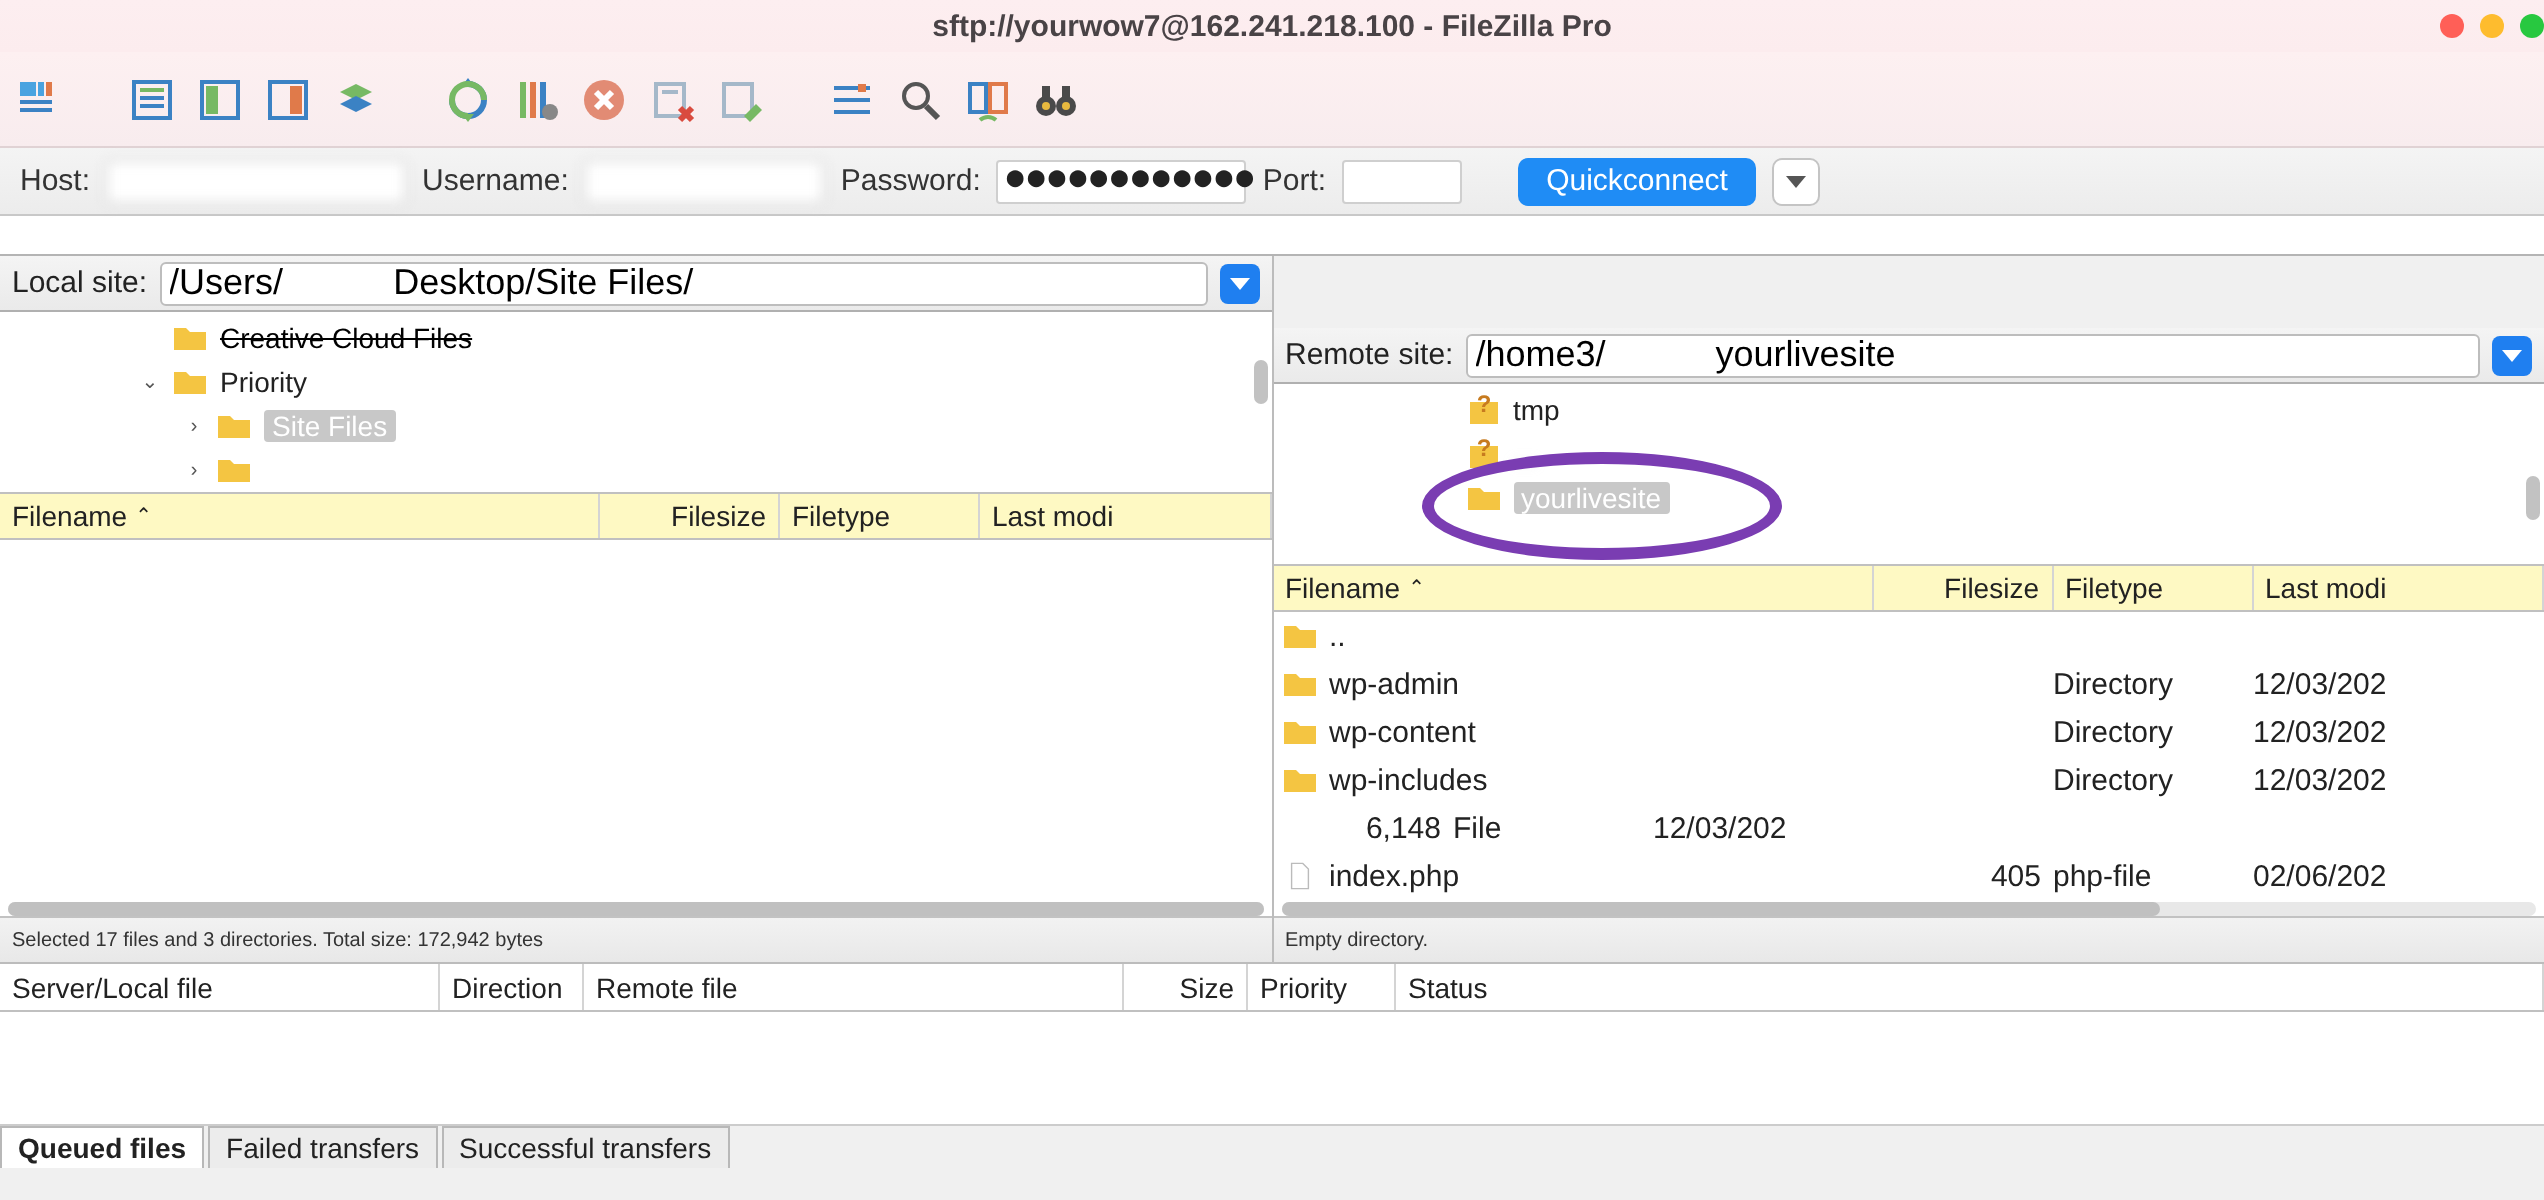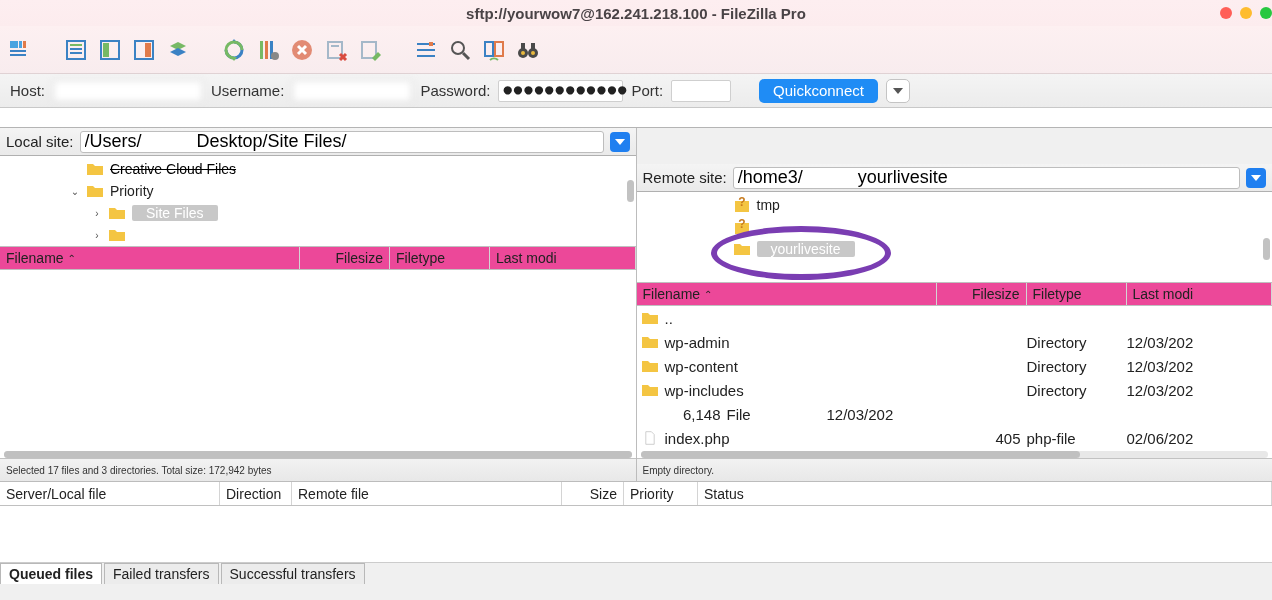--- a/index.html
+++ b/index.html
@@ -141,35 +141,35 @@
     background: #fff;
     position: relative;
     padding-top: 2px;
     font-size: 14px;
   }
   .tree-row { display: flex; align-items: center; height: 22px; gap: 6px; }
   .disclosure { width: 10px; display:inline-block; font-size:10px; color:#555; text-align:center; }
   .folder-icon { width:18px; height:14px; display:flex; align-items:center; }
   .folder-icon svg { width:18px; height:14px; }
   .qicon { width:18px; height:18px; display:flex; align-items:center; justify-content:center; }
-  .tree-sel { background:#c8c8c8; border-radius:2px; padding:0 14px; color:#fff; }
+  .tree-sel { background:#c8c8c8; border-radius:2px; padding:0 4px; color:#fff; }
   .scroll-thumb { position:absolute; right:2px; width:7px; background:#c2c2c2; border-radius:4px; }
 
   .highlight-oval {
     position: absolute;
     border: 6px solid #7a3db2;
     border-radius: 50%;
     width: 180px; height: 54px;
     pointer-events: none;
   }
 
   
   .list-head {
     display: flex; height: 24px; align-items:center;
-    background: #ec4899;
+    background: #fef9c3;
     border-top: 1px solid #c0c0c0;
     border-bottom: 1px solid #c0c0c0;
     font-size: 14px;
   }
   .list-head .col { padding-left:6px; border-right:1px solid #d4d4d4; height:100%; display:flex; align-items:center; }
   .col-fname { flex: 0 0 300px; }
   .col-fsize { flex: 0 0 90px; justify-content:flex-end; padding-right:6px; }
   .col-ftype { flex: 0 0 100px; }
   .col-fmod { flex: 1; }
   .sort-arrow { font-size:10px; margin-left:4px; }

